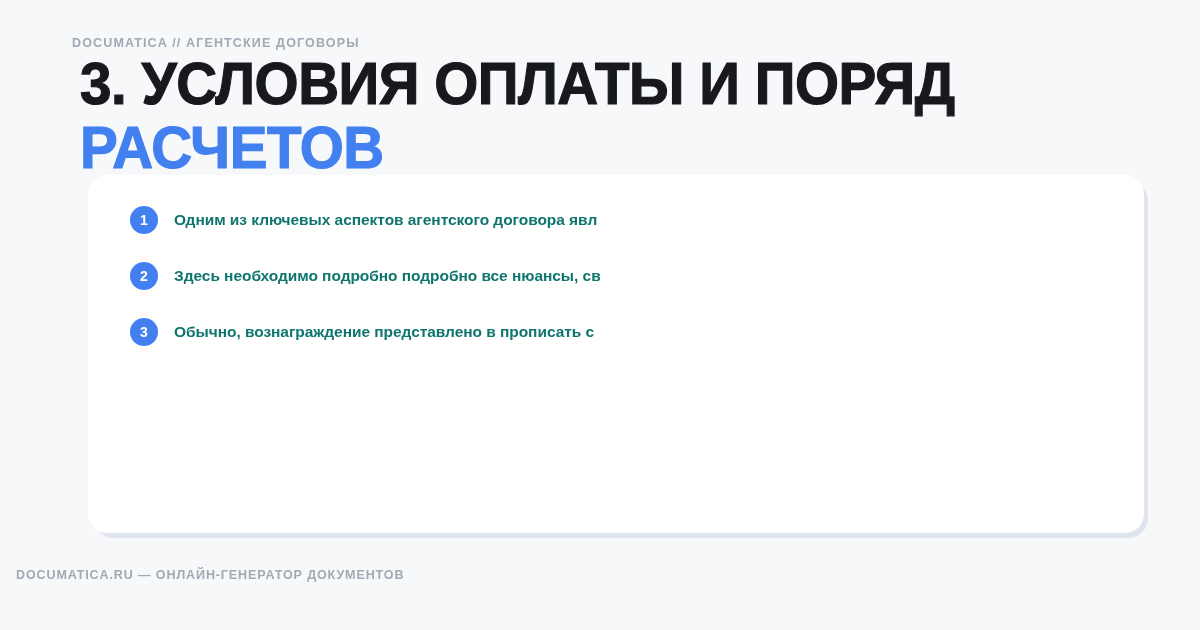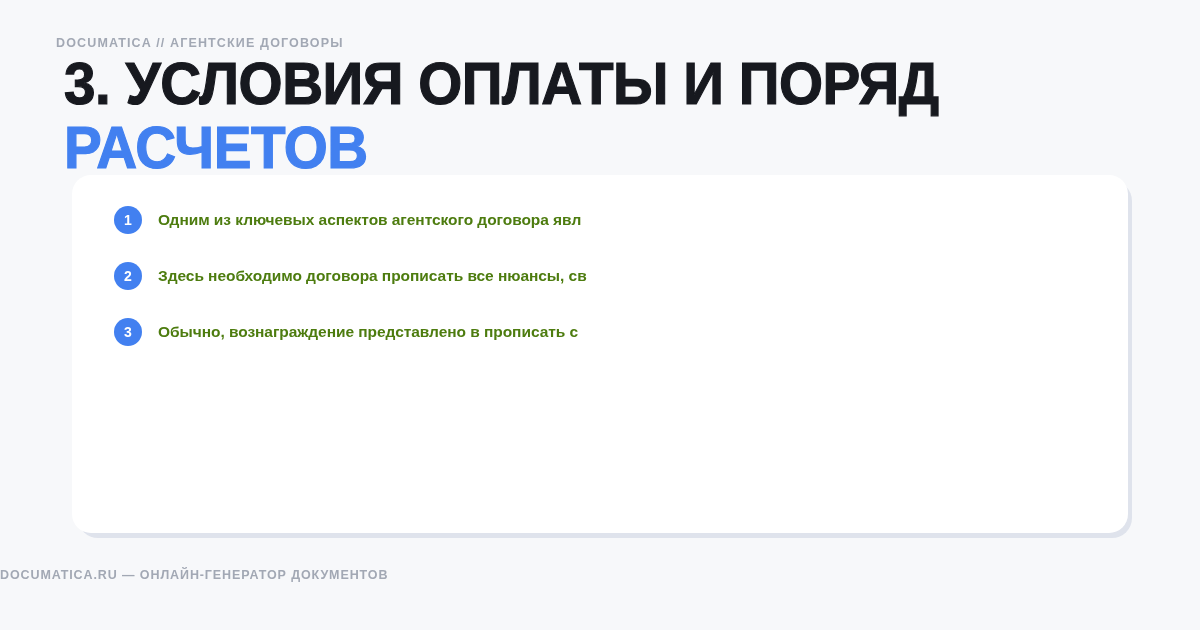--- a/index.html
+++ b/index.html
@@ -13,20 +13,21 @@
     background: #f7f8fa;
     font-family: "Liberation Sans", "DejaVu Sans", sans-serif;
     overflow: hidden;
     position: relative;
   }
 
   .slide {
     position: absolute;
     inset: 0;
     background: #f7f8fa;
+    margin-left: 16px;
   }
 
   
   .eyebrow {
     position: absolute;
     left: 56px;
     top: 37px;
     font-size: 12.5px;
     font-weight: 700;
     letter-spacing: 1.15px;
@@ -104,21 +105,21 @@
     font-weight: 700;
     display: flex;
     align-items: center;
     justify-content: center;
     line-height: 1;
     margin-right: 16px;
   }
   .point-text {
     font-size: 15.5px;
     font-weight: 700;
-    color: #4d7c0f;
+    color: #0f766e;
     line-height: 1.3;
     letter-spacing: -0.05px;
   }
 
   
   .footer {
     position: absolute;
     left: 0;
     right: 0;
     top: 569px;
@@ -147,21 +148,21 @@
   <div class="card">
     <ul class="points">
 
       <li class="point">
         <span class="badge">1</span>
         <span class="point-text">Одним из ключевых аспектов агентского договора явл</span>
       </li>
 
       <li class="point">
         <span class="badge">2</span>
-        <span class="point-text">Здесь необходимо договора прописать все нюансы, св</span>
+        <span class="point-text">Здесь необходимо подробно подробно все нюансы, св</span>
       </li>
 
       <li class="point">
         <span class="badge">3</span>
         <span class="point-text">Обычно, вознаграждение представлено в прописать с</span>
       </li>
 
     </ul>
   </div>
 

